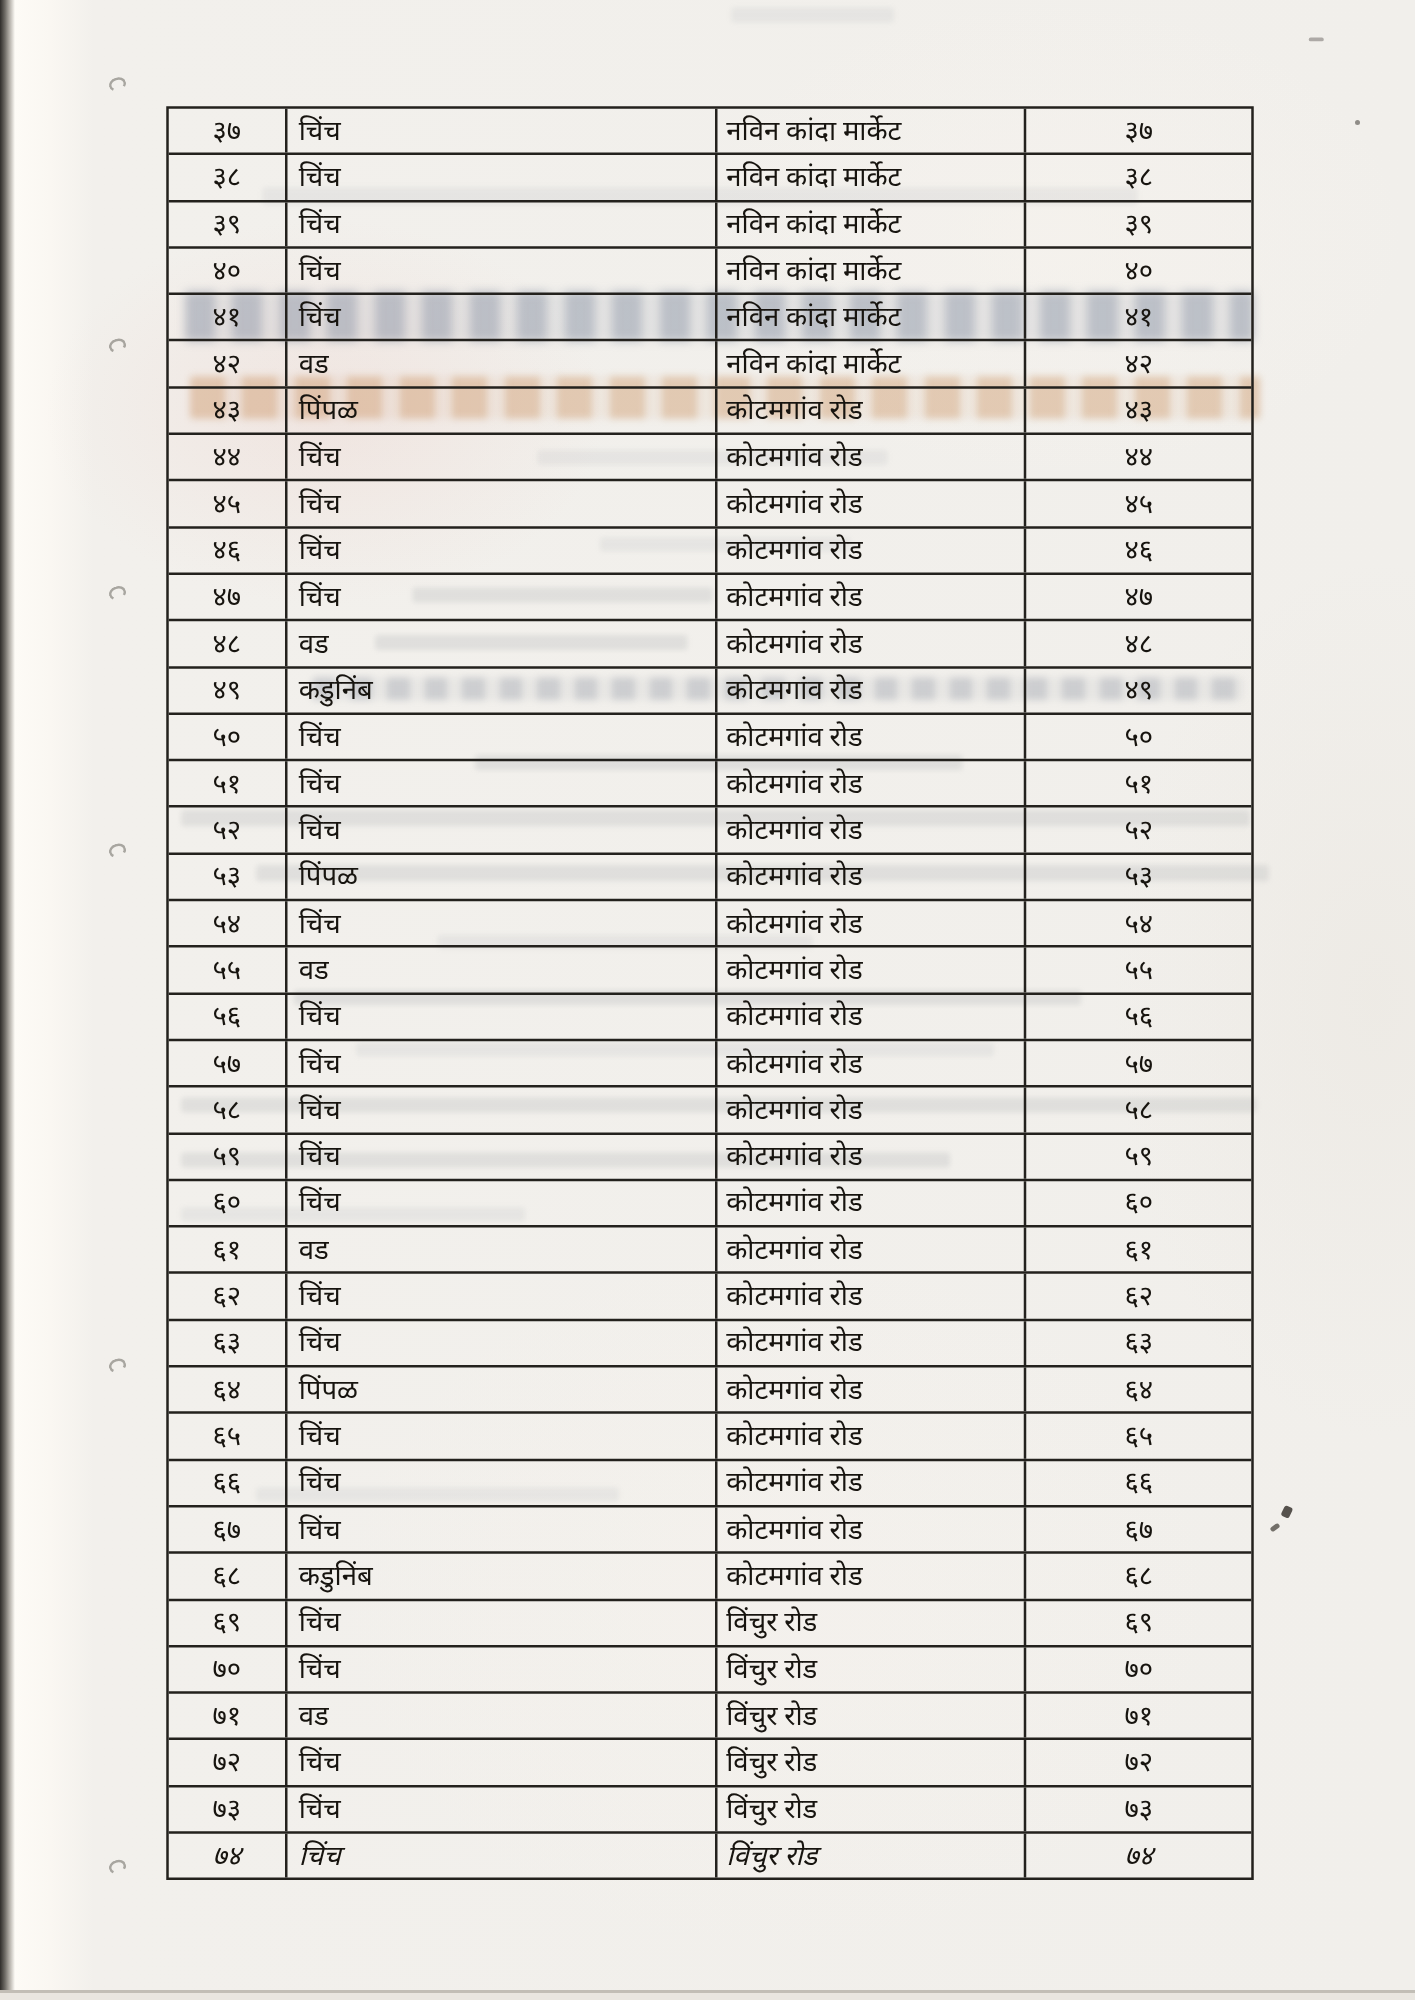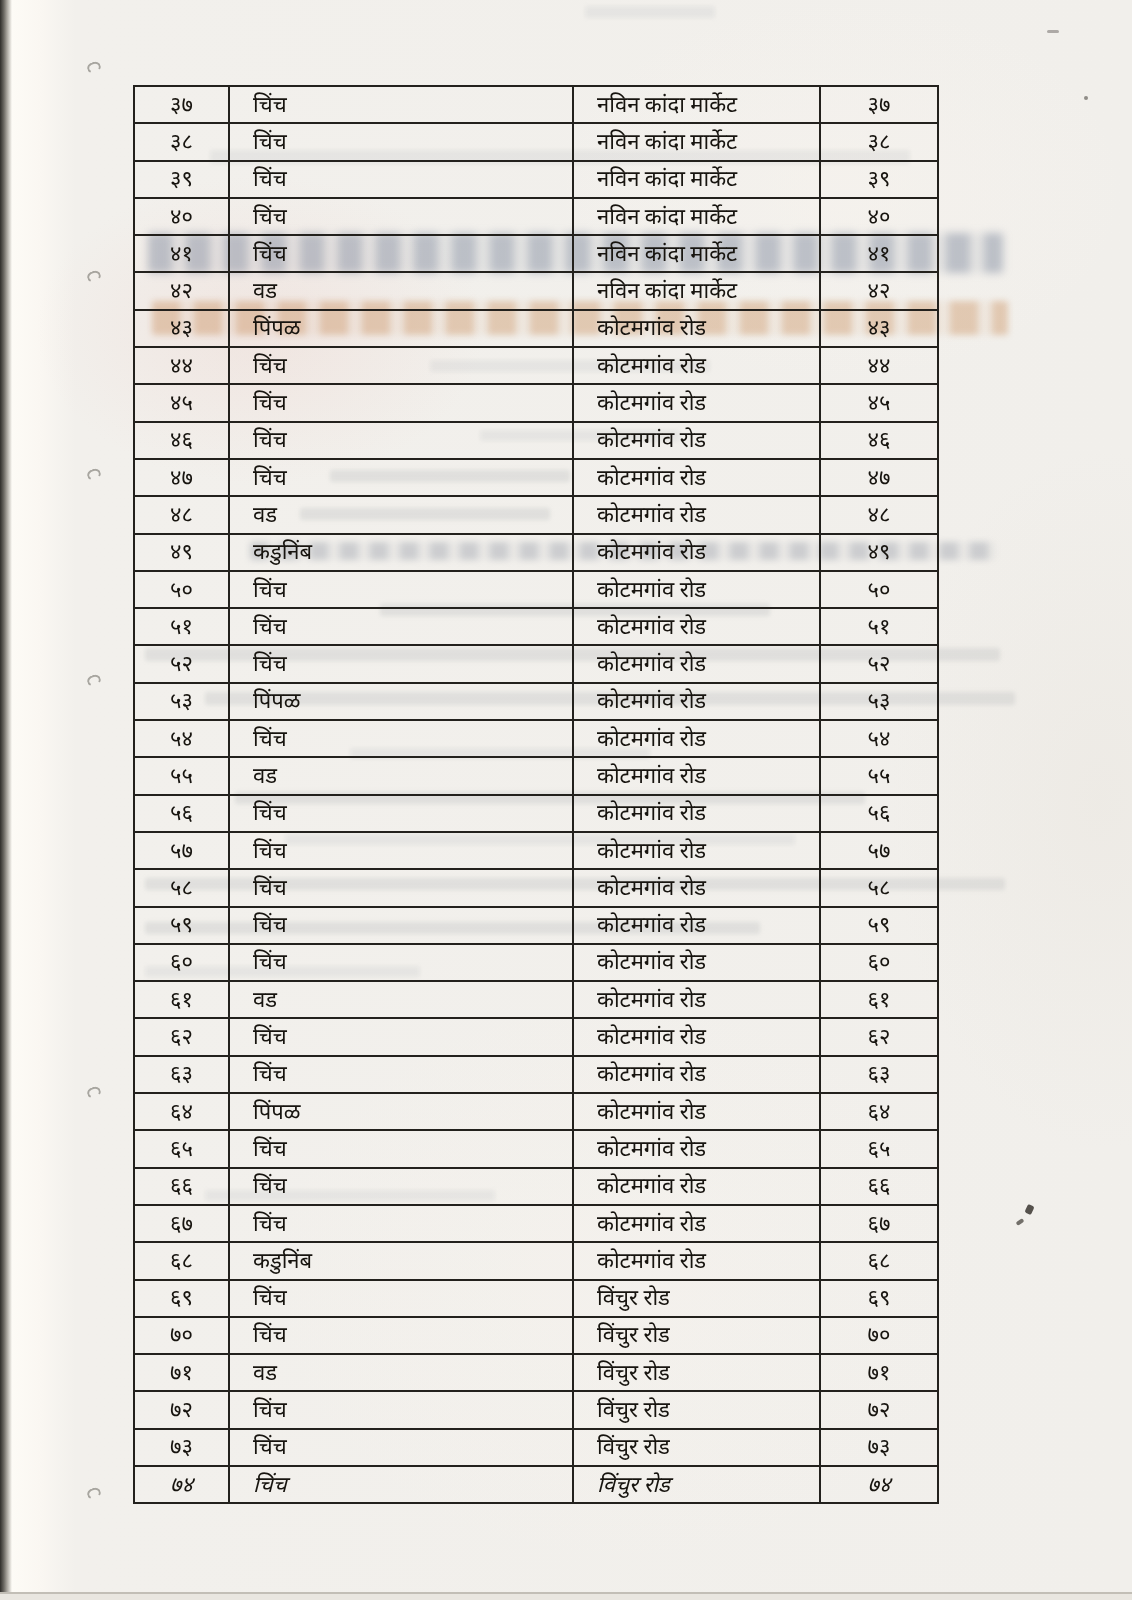--- a/index.html
+++ b/index.html
@@ -21,34 +21,34 @@
   .ghost.line.dim{background:rgba(140,142,152,.11);}
   .ghost.caps{background:repeating-linear-gradient(90deg,rgba(120,128,145,.30) 0 18px,rgba(120,128,145,.08) 18px 30px);}
   .ghost.title{background:repeating-linear-gradient(90deg,rgba(100,114,140,.38) 0 24px,rgba(100,114,140,.10) 24px 38px);filter:blur(4px);}
   .ghost.sepia{background:repeating-linear-gradient(90deg,rgba(192,120,58,.32) 0 28px,rgba(192,120,58,.08) 28px 42px);filter:blur(3px);}
   .bind-mark{position:absolute;width:10px;height:7px;border-radius:50%;
     border:2px solid rgba(95,92,85,.5);border-bottom-color:transparent;
     transform:rotate(-18deg);}
   .speck{position:absolute;background:#2e2924;border-radius:2px;opacity:.8;}
   
   .tree-table{
-    position:absolute;left:133px;top:85px;width:806px;height:1419px;
+    position:absolute;left:133px;top:85px;width:870px;height:1419px;
     border:2px solid #23211d;box-sizing:border-box;
     display:flex;flex-direction:column;
   }
   .t-row{flex:1;display:grid;grid-template-columns:95px 344px 247px 1fr;
     border-bottom:2px solid #23211d;min-height:0;}
   .t-row:last-child{border-bottom:none;font-style:italic;}
   .t-cell{border-right:2px solid #23211d;box-sizing:border-box;
     display:flex;align-items:center;overflow:hidden;
     font-size:22px;line-height:1;color:#17140f;white-space:nowrap;}
   .t-cell:last-child{border-right:none;}
   .c-sr,.c-sr2{justify-content:center;}
-  .c-tree{padding-left:23px;}
-  .c-loc{padding-left:23px;text-align:center;}
+  .c-tree{padding-left:9px;}
+  .c-loc{padding-left:7px;text-align:center;}
 </style>
 </head>
 <body>
 
 <div class="ghost line dim" style="top:6px;left:585px;width:130px;height:12px;"></div>
 <div class="ghost line dim" style="top:150px;left:210px;width:700px;height:14px;"></div>
 <div class="ghost title" style="top:233px;left:148px;width:855px;height:40px;"></div>
 <div class="ghost sepia" style="top:301px;left:152px;width:856px;height:34px;"></div>
 <div class="ghost line dim" style="top:360px;left:430px;width:280px;height:12px;"></div>
 <div class="ghost line dim" style="top:430px;left:480px;width:200px;height:11px;"></div>

